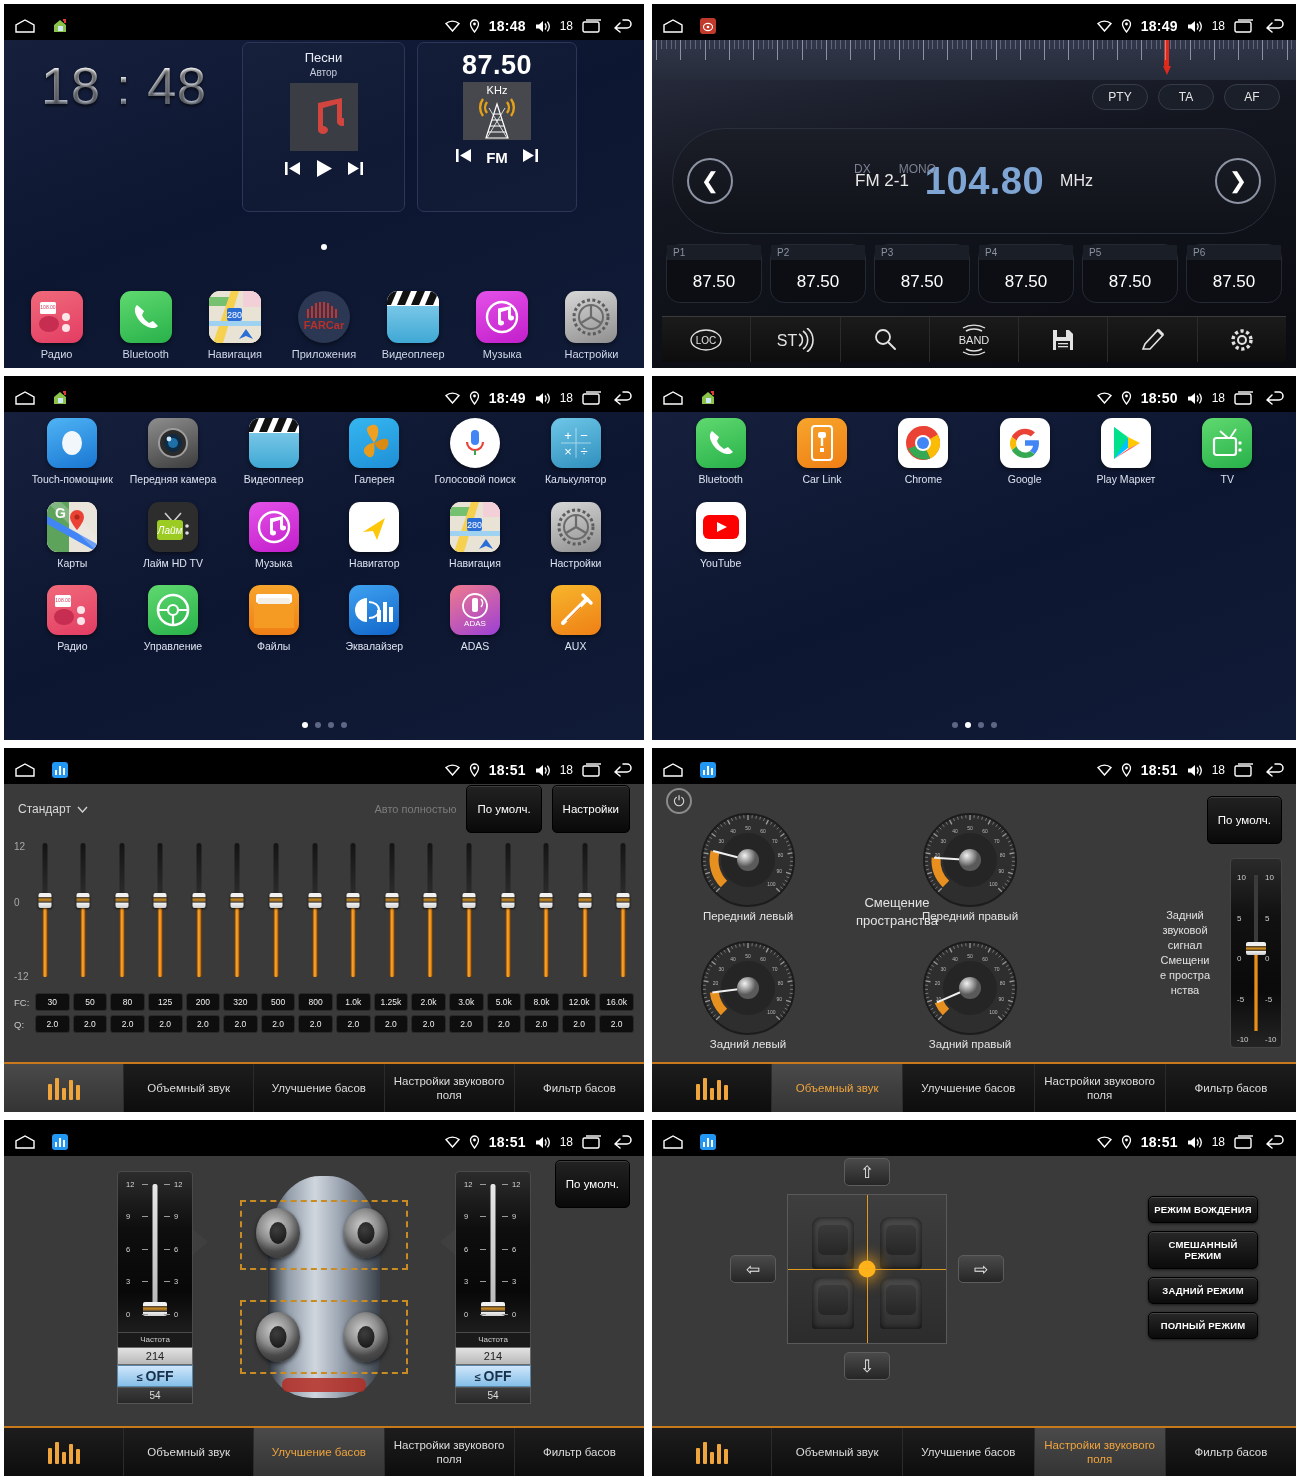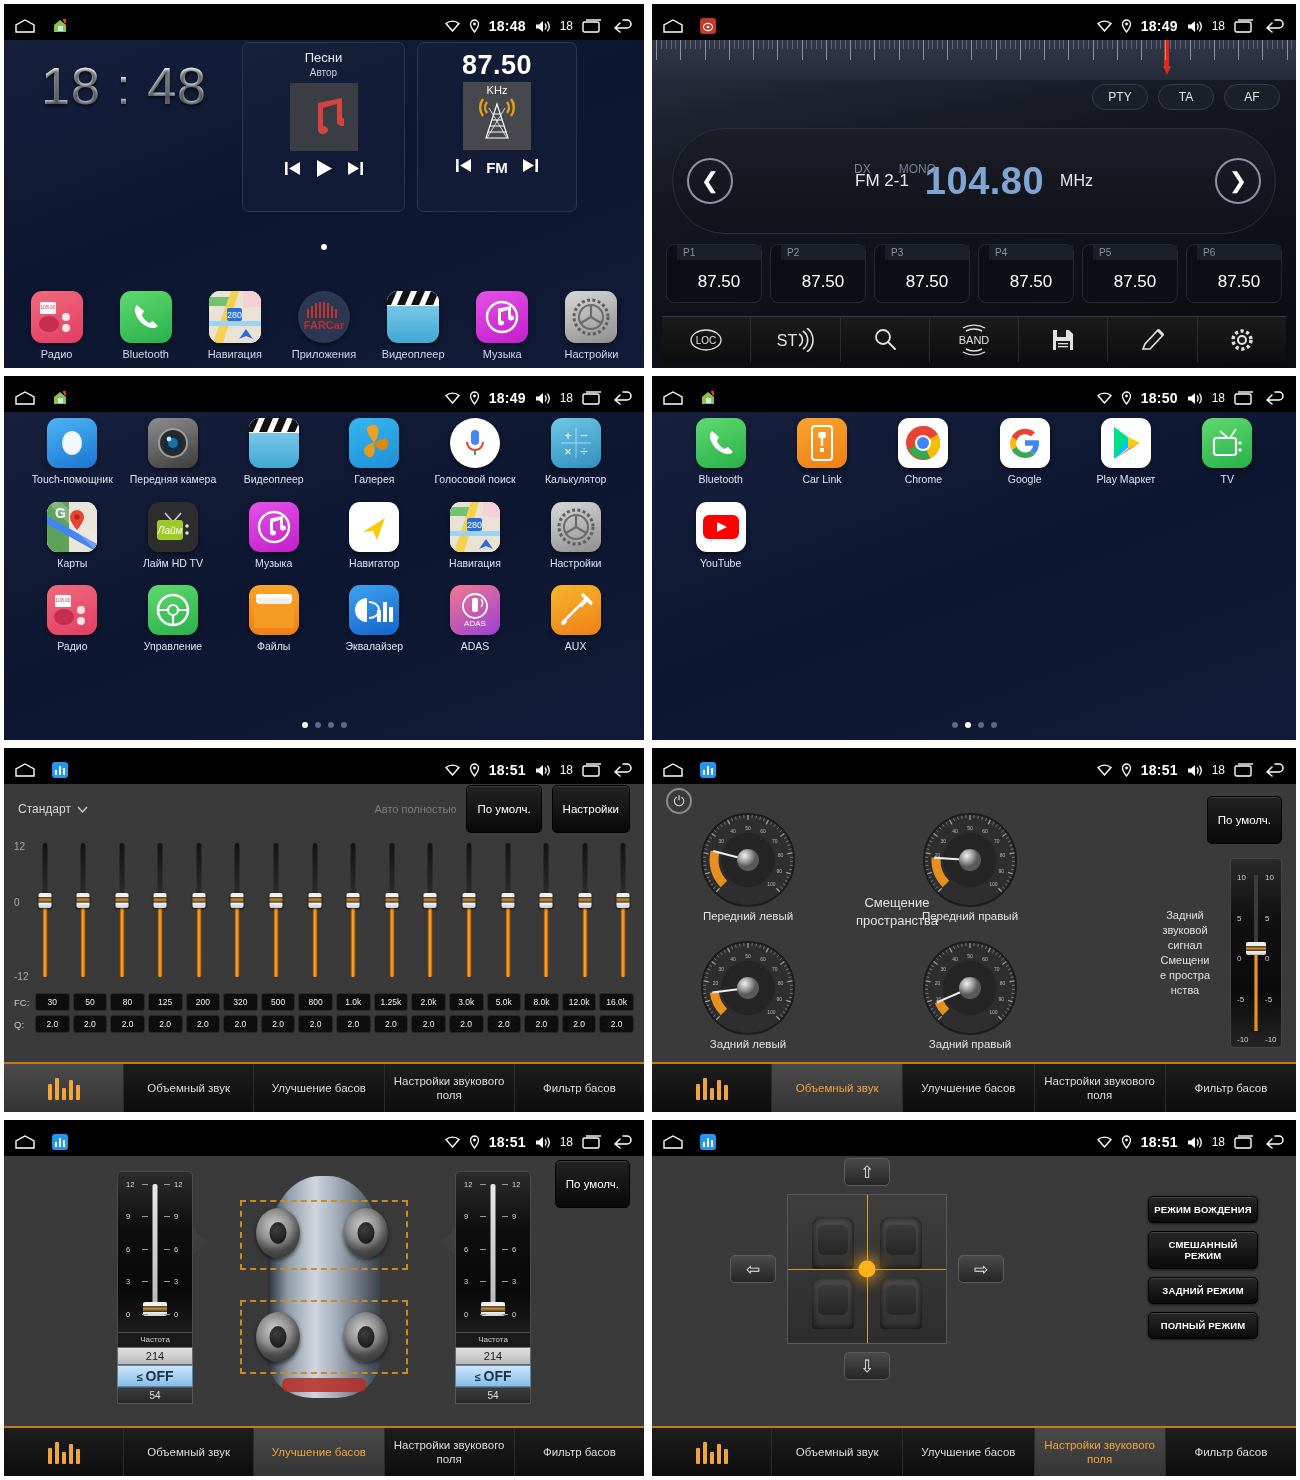--- a/index.html
+++ b/index.html
@@ -61,21 +61,21 @@
   }
   .w-music { width: 163px; }
   .w-radio { width: 160px; }
   .w-title { color: #e7ecf6; font-size: 13px; }
   .w-sub { color: #c3cbdc; font-size: 10px; margin-top: 2px; }
   .w-freq { color: #fff; font-size: 27px; font-weight: bold; letter-spacing: .5px; }
   .art {
     width: 68px; height: 68px; margin-top: 5px; background: #3a3d44;
     display: flex; align-items: center; justify-content: center;
   }
-  .art-radio { width: 68px; height: 68px; margin-top: 1px; background: #46484d;
+  .art-radio { width: 68px; height: 58px; margin-top: 1px; background: #46484d;
     display:flex; flex-direction:column; align-items:center; justify-content:flex-start; padding-top:2px;}
   .khz { color:#fff; font-size: 11px; }
   .w-ctrls { display: flex; align-items: center; gap: 14px; margin-top: 8px; color: #fff; }
   .w-ctrls .btn { font-size: 17px; line-height: 1; cursor: pointer; }
   .w-band { font-size: 15px; font-weight: bold; }
 
   .page-dots { position: absolute; left: 0; right: 0; top: 212px; display: flex; justify-content: center; gap: 8px; }
   .dot { width: 6px; height: 6px; border-radius: 50%; background: #5d6786; }
   .dot.on { background: #fff; }
 
@@ -259,21 +259,21 @@
     display: flex; align-items: center; padding: 0 14px;
   }
   .circ-btn { width: 46px; height: 46px; border-radius: 50%; border: 2px solid #8c93a3;
               display: flex; align-items: center; justify-content: center; color: #fff; font-size: 22px; flex: 0 0 auto; }
   .tuner-mid { flex: 1; display: flex; align-items: center; justify-content: center; gap: 16px; position: relative; }
   .dxmono { position: absolute; top: 2px; left: 50%; transform: translateX(-120px); display: flex; gap: 28px; color: #7b8192; font-size: 12px; }
   .band-txt { color: #e8e8e8; font-size: 17px; }
   .freq-txt { color: #7fa5d4; font-size: 38px; font-weight: bold; letter-spacing: .5px; }
   .unit-txt { color: #e8e8e8; font-size: 16px; }
   .presets { position: absolute; left: 14px; right: 14px; top: 212px; display: flex; gap: 8px; }
-  .preset { flex: 1; background: #0c0e13; border: 1px solid #242934; border-radius: 8px; padding-left: 10px; }
+  .preset { flex: 1; background: #0c0e13; border: 1px solid #242934; border-radius: 14px; }
   .preset .pn { background: #1a1e26; color: #8b91a0; font-size: 10px; padding: 2px 0 2px 6px; }
   .preset .pv { color: #fff; font-size: 17px; text-align: center; padding: 12px 0 10px 0; }
   .radio-toolbar { position: absolute; left: 10px; right: 10px; bottom: 6px; height: 46px;
                    background: linear-gradient(180deg,#1b1b1b,#0d0d0d); border-top: 1px solid #3a3a3a; display: flex; }
   .rt-item { flex: 1; display: flex; align-items: center; justify-content: center; border-right: 1px solid #2b2b2b; color: #e2e2e2; }
   .rt-item:last-child { border-right: none; }
 </style>
 </head>
 <body>
 

